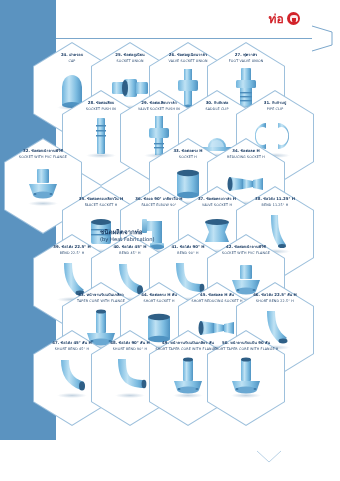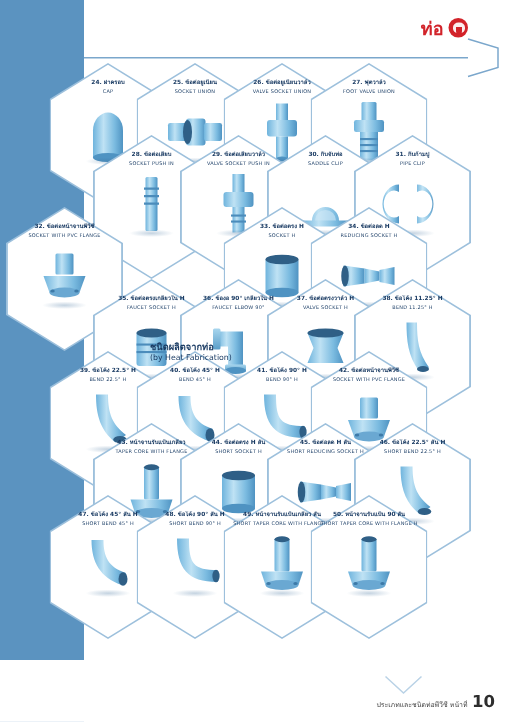--- a/index.html
+++ b/index.html
@@ -6,21 +6,21 @@
   html,body{width:340px;height:481px;overflow:hidden}
   body{font-family:"DejaVu Sans","Liberation Sans",sans-serif;background:#ffffff;position:relative}
 
   #page{position:absolute;inset:0;background:#fff;overflow:hidden}
 
   
   .blue-band{position:absolute;left:0;top:0;width:56px;height:481px;background:#5b93c0;z-index:1}
   .blue-notch{position:absolute;left:0;top:440px;width:56px;height:41px;background:#ffffff;z-index:2}
 
   
-  .header{position:absolute;left:12px;top:0;width:312px;height:46px;z-index:6}
+  .header{position:absolute;left:0;top:0;width:312px;height:46px;z-index:6}
   .logo{position:absolute;right:12px;top:9px;display:flex;align-items:center;gap:3px;
         color:#d2232a;font-size:12px;font-weight:bold;letter-spacing:.2px;white-space:nowrap}
   .logo-mark{width:13px;height:13px;border-radius:50%;background:#d2232a;display:inline-block;
              position:relative;flex:none}
   .logo-mark:after{content:"";position:absolute;left:2.5px;top:3px;width:8px;height:7px;
              background:#fff;border-radius:45% 45% 40% 40%;opacity:.92}
   .logo-mark:before{content:"";position:absolute;left:4.5px;top:6px;width:4px;height:5px;
              background:#d2232a;border-radius:0 0 50% 50%;z-index:2}
 
   .rule{position:absolute;left:56px;top:38px;width:256px;height:1px;background:#7ba7cc;z-index:5}
@@ -859,18 +859,14 @@
     <div class="n1">ชนิดผลิตจากท่อ</div>
     <div class="n2">(by Heat Fabrication)</div>
   </div>
 
   <div class="foot-hex">
     <svg viewBox="0 0 26 14">
         <path d="M1 1 L13 12 L25 1" fill="none" stroke="#b9d2e6" stroke-width="1"></path>
       </svg>
   </div>
 
-  <div class="footer">
-    <span class="ftxt">ประเภทและชนิดท่อพีวีซี หน้าที่</span>
-    <span class="fnum">10</span>
-  </div>
 
 </div>
 
 </body></html>

